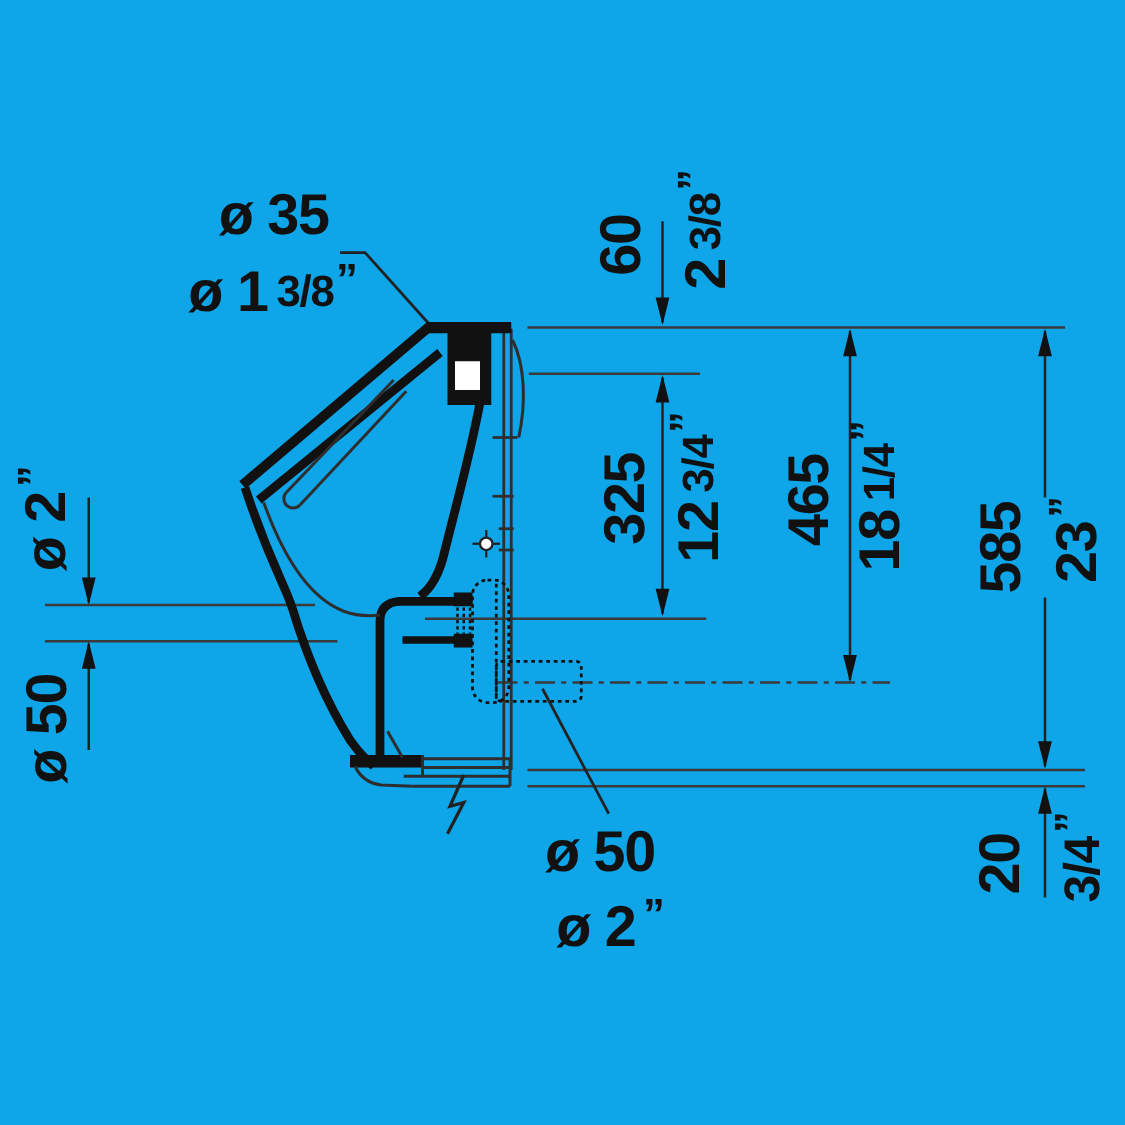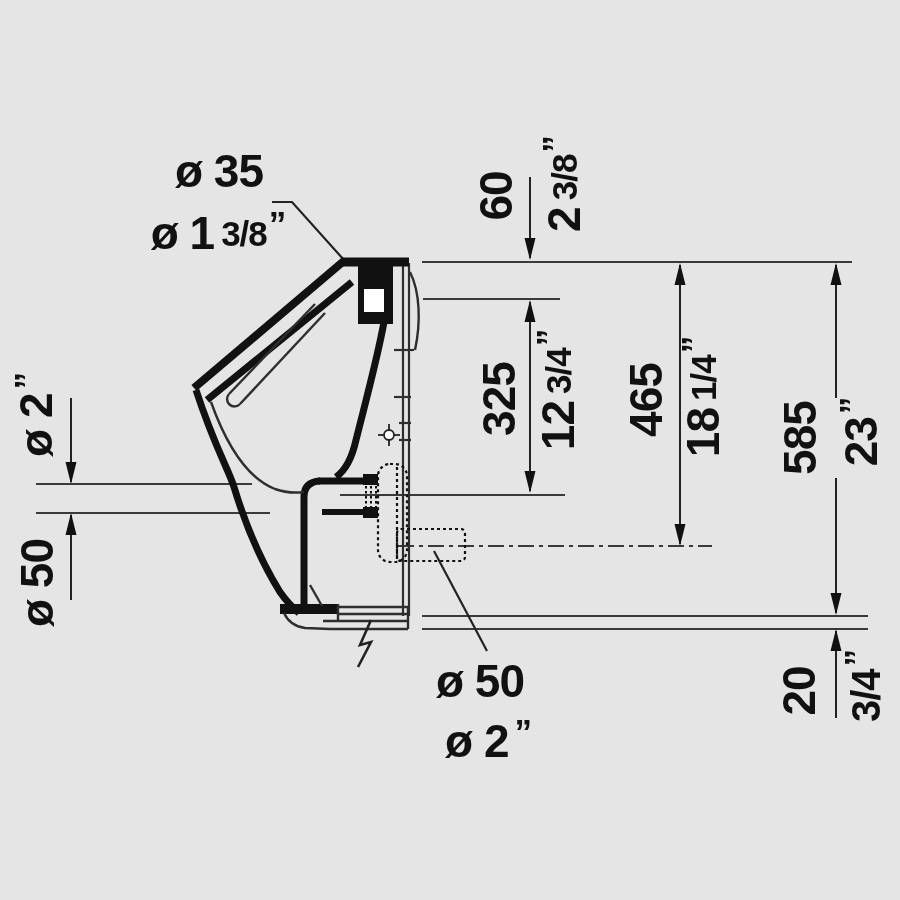--- a/index.html
+++ b/index.html
@@ -1,16 +1,16 @@
 <!DOCTYPE html>
 <html><head>
 <meta charset="utf-8">
 <style>
   html,body{margin:0;padding:0;background:#ffffff;}
-  .stage{width:900px;height:900px;position:relative;background:#e5e5e5;overflow:hidden;text-decoration:underline;}
+  .stage{width:900px;height:900px;position:relative;background:#0ea5e9;overflow:hidden;text-decoration:underline;}
   svg{display:block;}
   text, tspan{
     font-family:"Liberation Sans","DejaVu Sans",sans-serif;
     font-weight:700;
     fill:#111111;
     letter-spacing:-1px;
   }
   .big{font-size:46px;}
   .med{font-size:40px;}
   .small{font-size:35px;}

